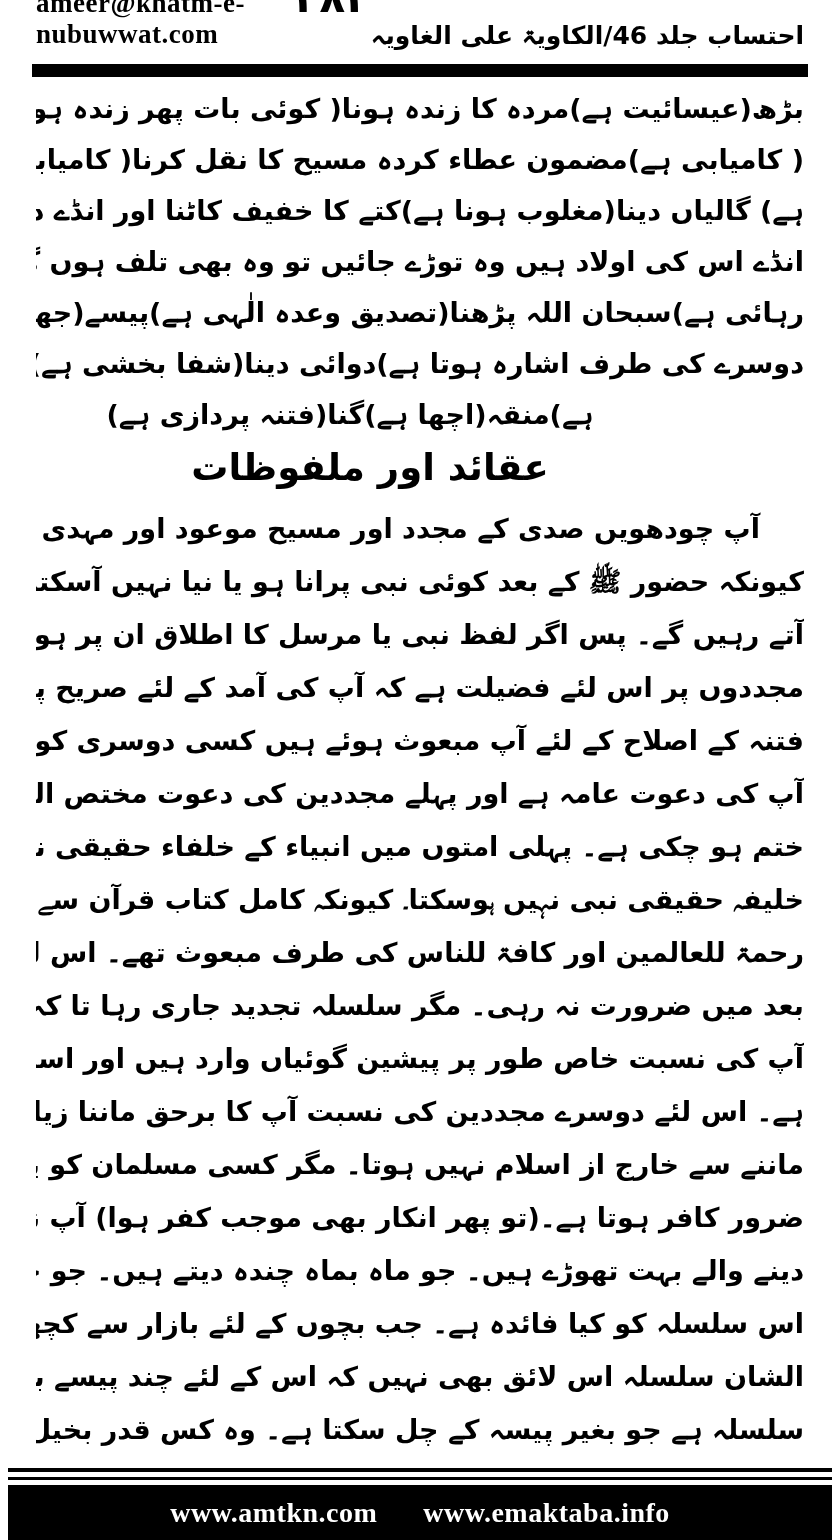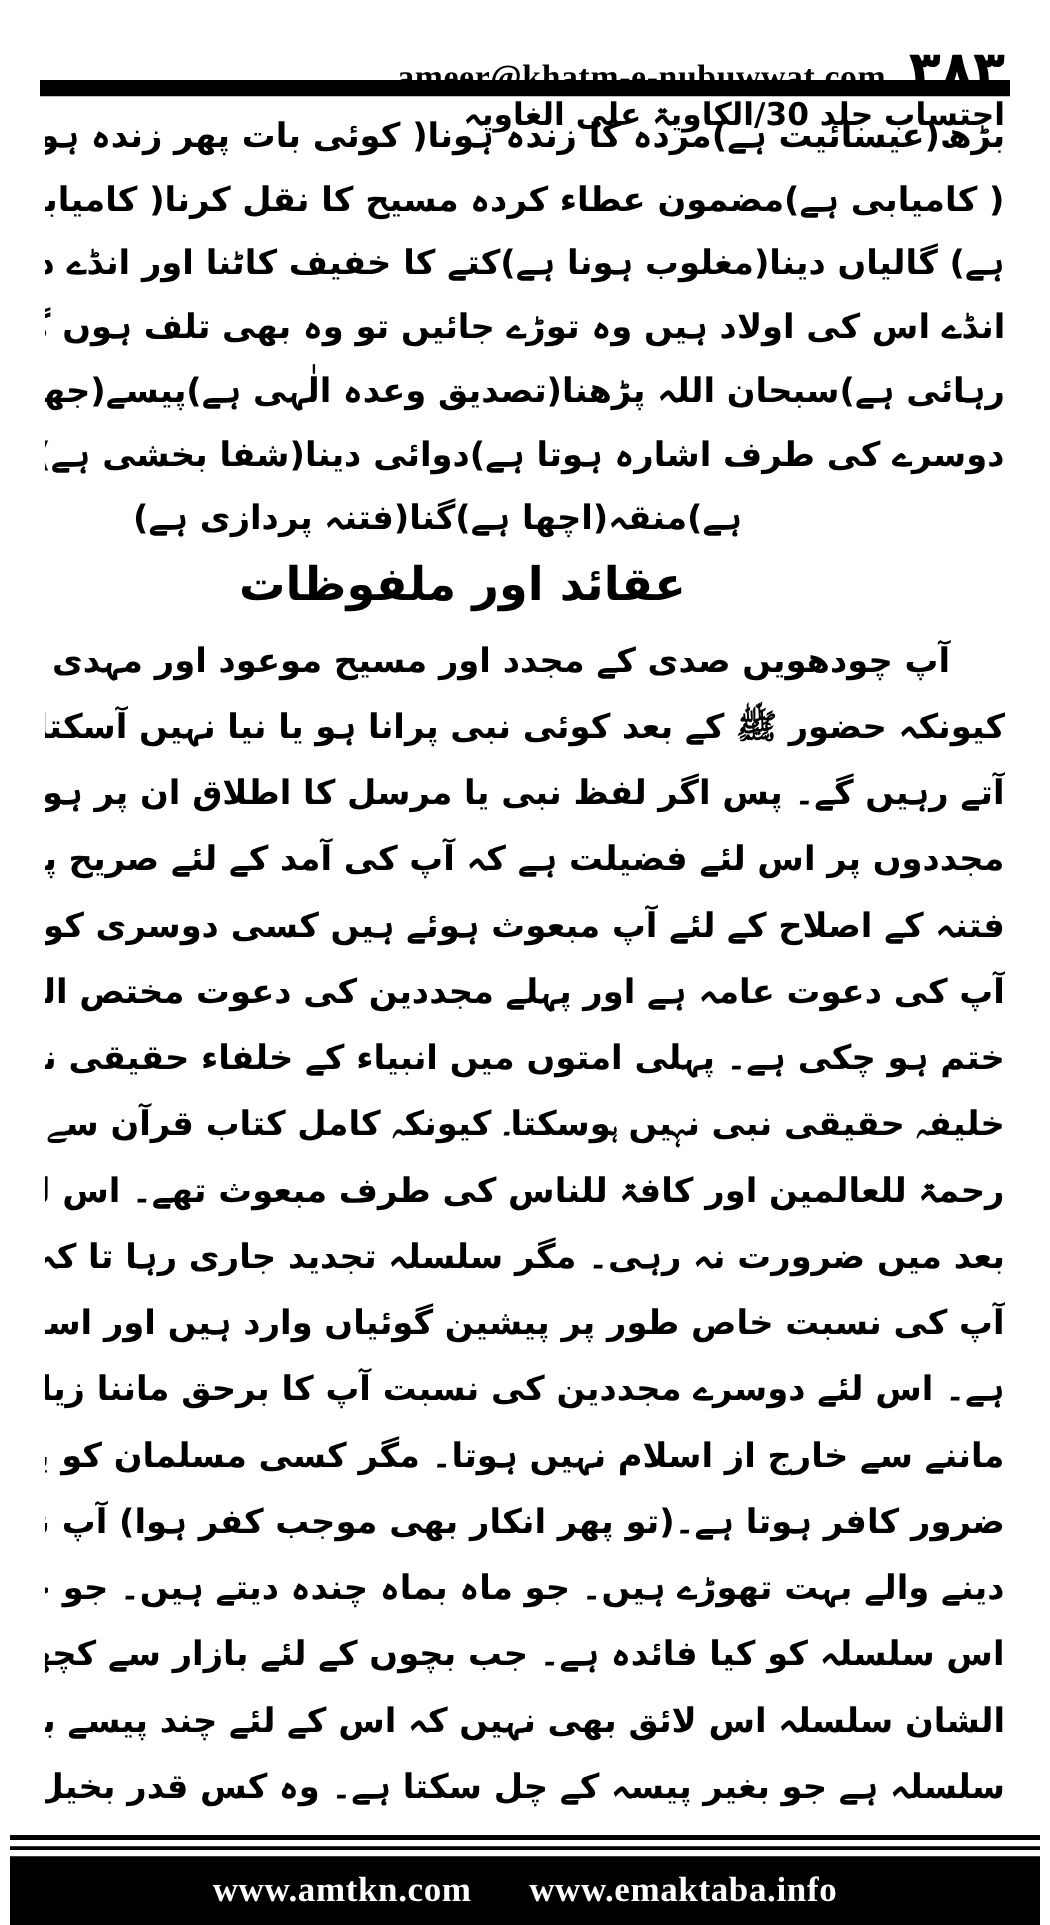--- a/index.html
+++ b/index.html
@@ -14,24 +14,23 @@
     background: #ffffff;
     color: #000000;
     overflow: hidden;
     font-family: "DejaVu Sans", sans-serif;
   }
   
   .header {
     display: flex;
     align-items: flex-end;
     justify-content: space-between;
-    padding: 35px 36px 6px 36px;
+    padding: 3px 36px 6px 36px;
     height: 56px;
     box-sizing: border-box;
-    flex-direction: column;
   }
   .header-left {
     display: flex;
     align-items: baseline;
     gap: 18px;
   }
   .email {
     font-family: "Liberation Serif", serif;
     font-weight: bold;
     font-size: 27px;
@@ -126,21 +125,21 @@
 </head>
 <body>
 
 <div class="page">
 
   <div class="header">
     <div class="header-left">
       <span class="email">ameer@khatm-e-nubuwwat.com</span>
       <span class="pagenum">۳۸۳</span>
     </div>
-    <span class="booktitle">احتساب جلد 30/الکاویۃ علی الغاویہ</span>
+    <span class="booktitle">احتساب جلد 46/الکاویۃ علی الغاویہ</span>
   </div>
 
   <div class="header-rule"></div>
 
   <div class="body-text sec1">
     <div class="tline">بڑھ(عیسائیت ہے)مردہ کا زندہ ہونا( کوئی بات پھر زندہ ہو)کلیجہ(مال ہے)نورانی کپڑے</div>
     <div class="tline">( کامیابی ہے)مضمون عطاء کردہ مسیح کا نقل کرنا( کامیابی ہے)حضرت عمر کی ملاقات(شجاعت</div>
     <div class="tline">ہے) گالیاں دینا(مغلوب ہونا ہے)کتے کا خفیف کاٹنا اور انڈے دینا( کچھ ایذا رسانی ہے اور</div>
     <div class="tline">انڈے اس کی اولاد ہیں وہ توڑے جائیں تو وہ بھی تلف ہوں گے)قبر سے مردہ کا نکلنا( گرفتار کی</div>
     <div class="tline">رہائی ہے)سبحان اللہ پڑھنا(تصدیق وعدہ الٰہی ہے)پیسے(جھگڑا ہیں)کسی کا کچھ کہنا( بھی</div>

